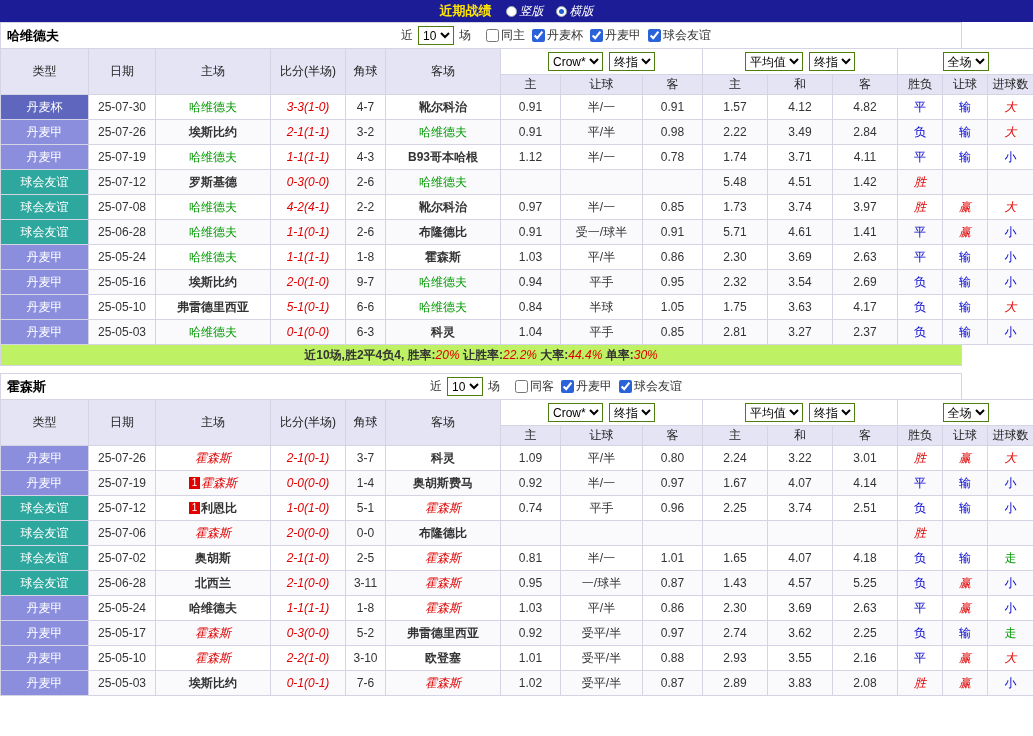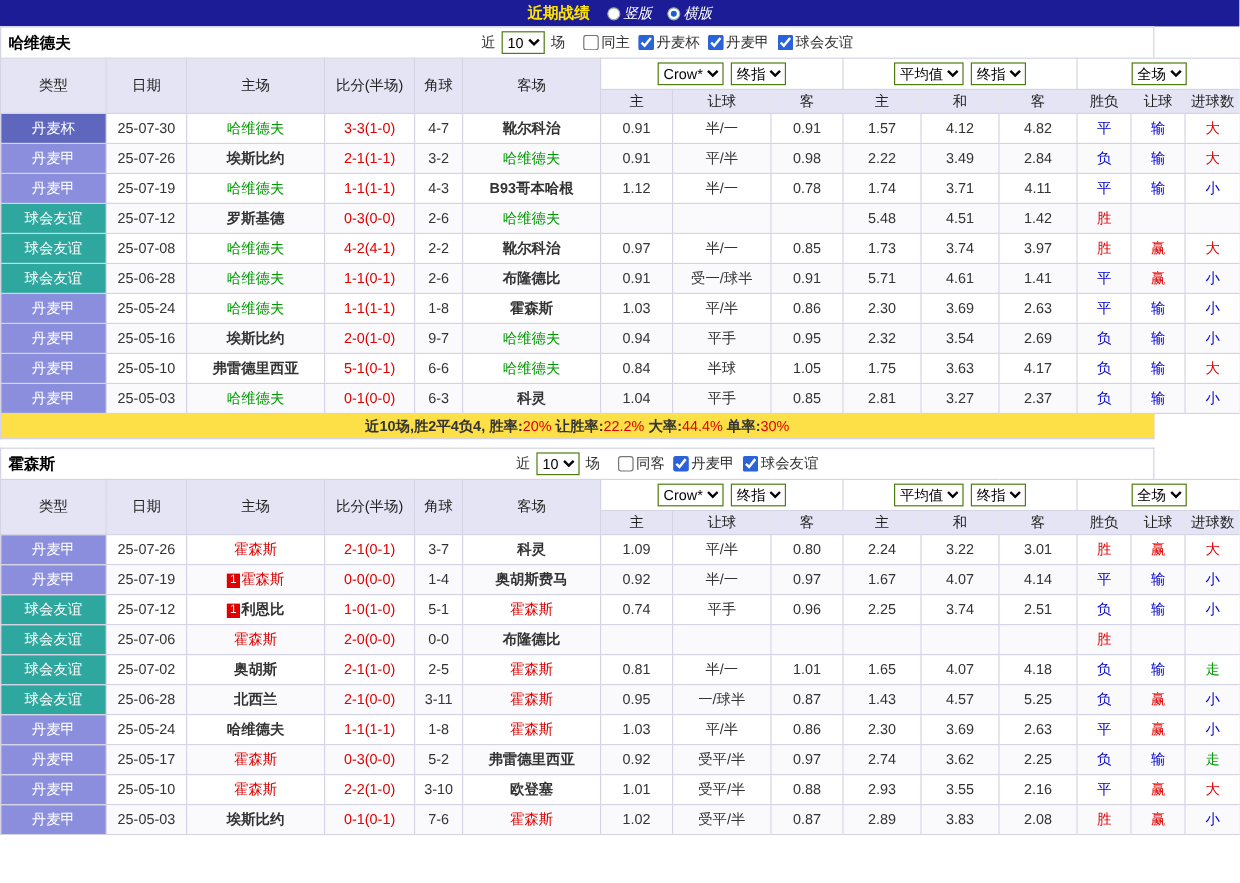--- a/index.html
+++ b/index.html
@@ -56,23 +56,23 @@
   thead th.dd { background:#fff; }
   tbody tr:nth-child(even) { background:#FAFAFD; }
   td.type { color:#fff; padding:0; }
   .badge {
     display:inline-block; background:#E00000; color:#fff;
     font-size:10px; min-width:11px; height:12px; line-height:12px;
     text-align:center; margin-right:1px; vertical-align:1px;
   }
   .summary {
     height:21px; line-height:20px; text-align:center;
-    border:1px solid #D4D4E4; border-top:0; background:#fde047;
-  }
-  .c-red   { color:#E00000; }
+    border:1px solid #D4D4E4; border-top:0; background:#bef264;
+  }
+  .c-red   { color:#E00000;font-style:italic; }
   .c-blue  { color:#0000CC; }
   .c-green { color:#009900; }
   .c-black { color:#333333;font-weight:bold; }
   .lnk { cursor:pointer; }
 </style>
 </head>
 <body>
 
 <div class="topbar">
   <span class="title">近期战绩</span>

